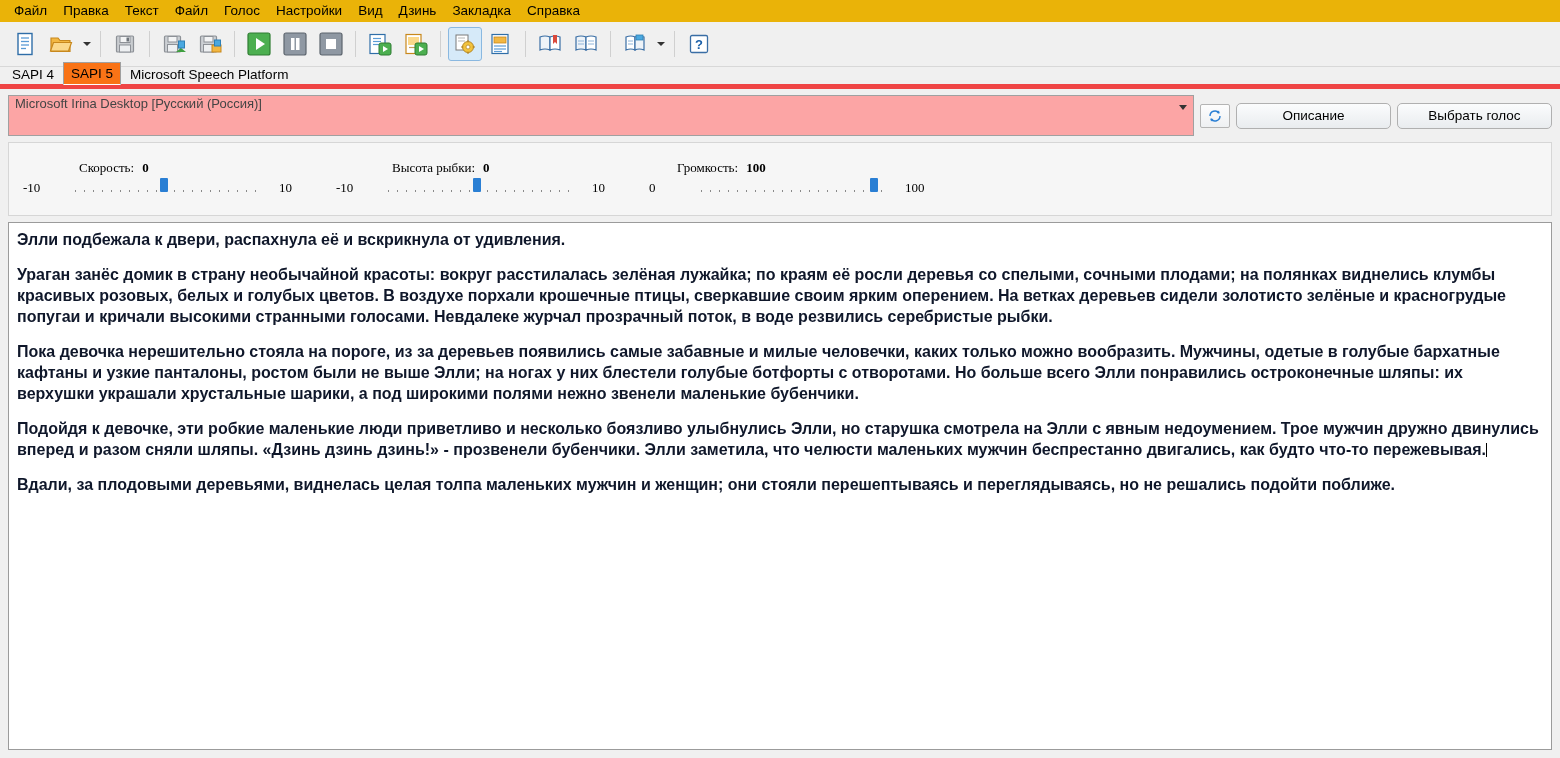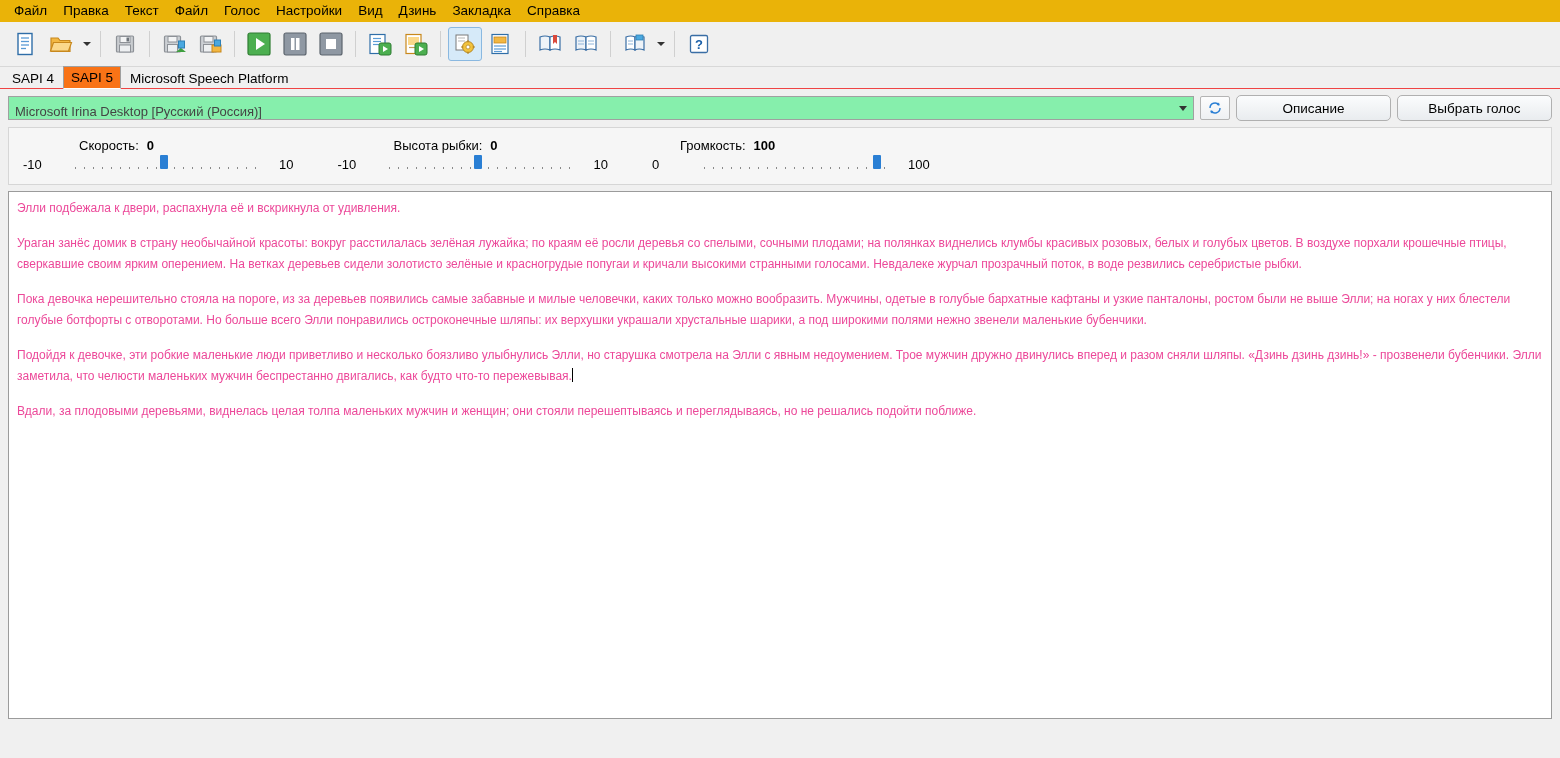--- a/index.html
+++ b/index.html
@@ -78,21 +78,21 @@
     border-top: 4px solid #333;
   }
 
   
   .tabstrip {
     height: 22px;
     background: #f0f0f0;
     display: flex;
     align-items: flex-end;
     padding-left: 4px;
-    border-bottom: 1px solid #ef4444;
+    border-bottom: 5px solid #ef4444;
     box-sizing: border-box;
   }
   .tab {
     font-size: 13.5px;
     padding: 2px 7px 2px 7px;
     line-height: 17px;
     border: 1px solid transparent;
     border-bottom: none;
     background: transparent;
     margin-right: 1px;
@@ -111,25 +111,25 @@
     background: #f0f0f0;
     padding: 6px 8px 0 8px;
   }
   .voice-row {
     display: flex;
     align-items: center;
     gap: 6px;
   }
   .combo {
     flex: 1;
-    height: 24px;
-    background: #86efac;
+    height: 41px;
+    background: #fca5a5;
     border: 1px solid #a0a0a0;
     display: flex;
-    align-items: flex-end;
+    align-items: flex-start;
     position: relative;
     box-sizing: border-box;
   }
   .combo .combo-text {
     padding-left: 6px;
     font-size: 13px;
     color: #444;
     white-space: nowrap;
     overflow: hidden;
   }
@@ -169,24 +169,25 @@
     align-items: center;
     justify-content: center;
     box-sizing: border-box;
   }
 
   
   .sliders-box {
     margin-top: 6px;
     border: 1px solid #d6d6d6;
     background: #f6f6f6;
-    height: 58px;
+    height: 74px;
     display: flex;
     align-items: center;
     box-sizing: border-box;
+    font-family: Liberation Serif, serif;
   }
   .slider-group {
     display: flex;
     flex-direction: column;
     justify-content: center;
     height: 100%;
     padding-left: 14px;
   }
   .slider-label {
     font-size: 13px;
@@ -236,23 +237,24 @@
     margin: 6px 8px 0 8px;
     background: #fff;
     border: 1px solid #9b9b9b;
     height: 528px;
     box-sizing: border-box;
     overflow: hidden;
     padding: 6px 8px;
   }
   .textwrap p {
     margin: 0 0 14px 0;
-    font-size: 12px;
+    font-size: 16px;
     line-height: 21px;
-    color: #ec4899;
+    color: #0f172a;
+    font-weight: bold;
   }
   .caret-bar {
     display: inline-block;
     width: 1px;
     height: 14px;
     background: #000;
     vertical-align: -2px;
   }
   svg { display: block; }
 </style>

